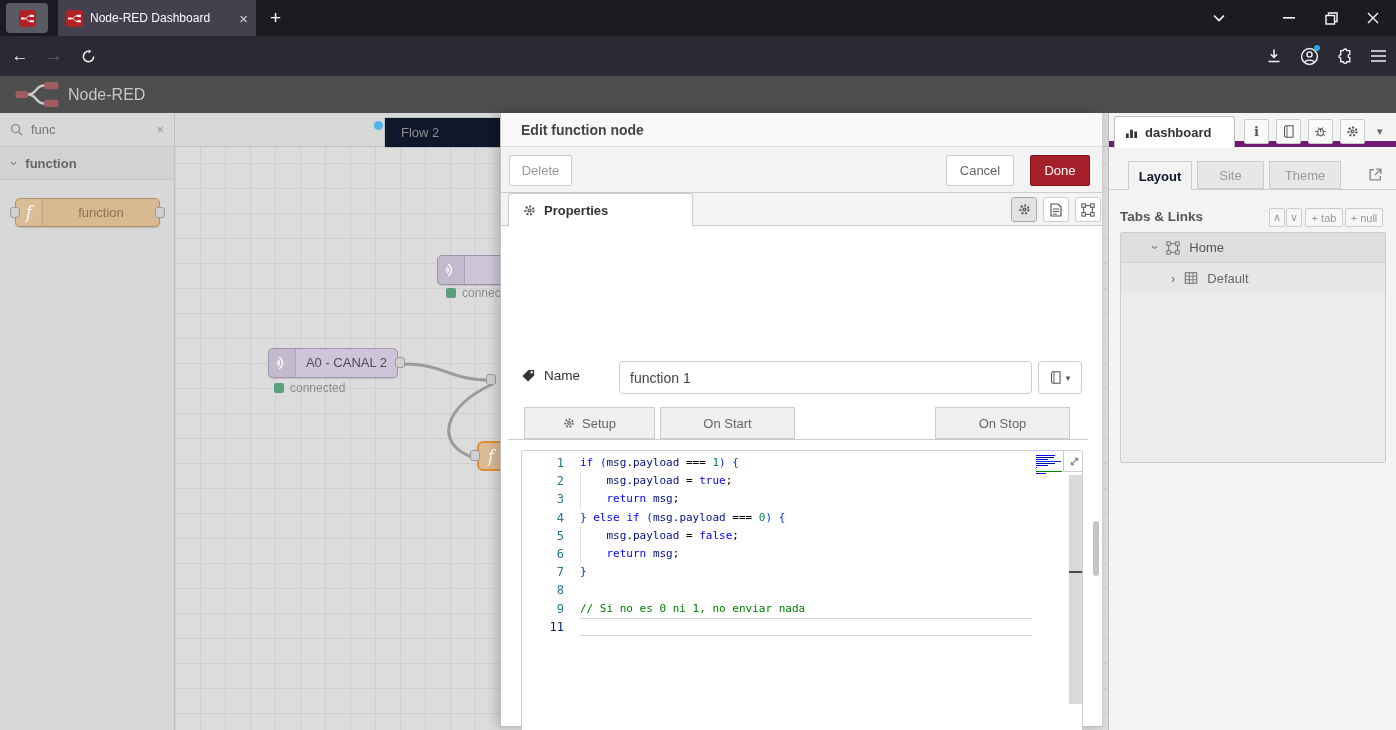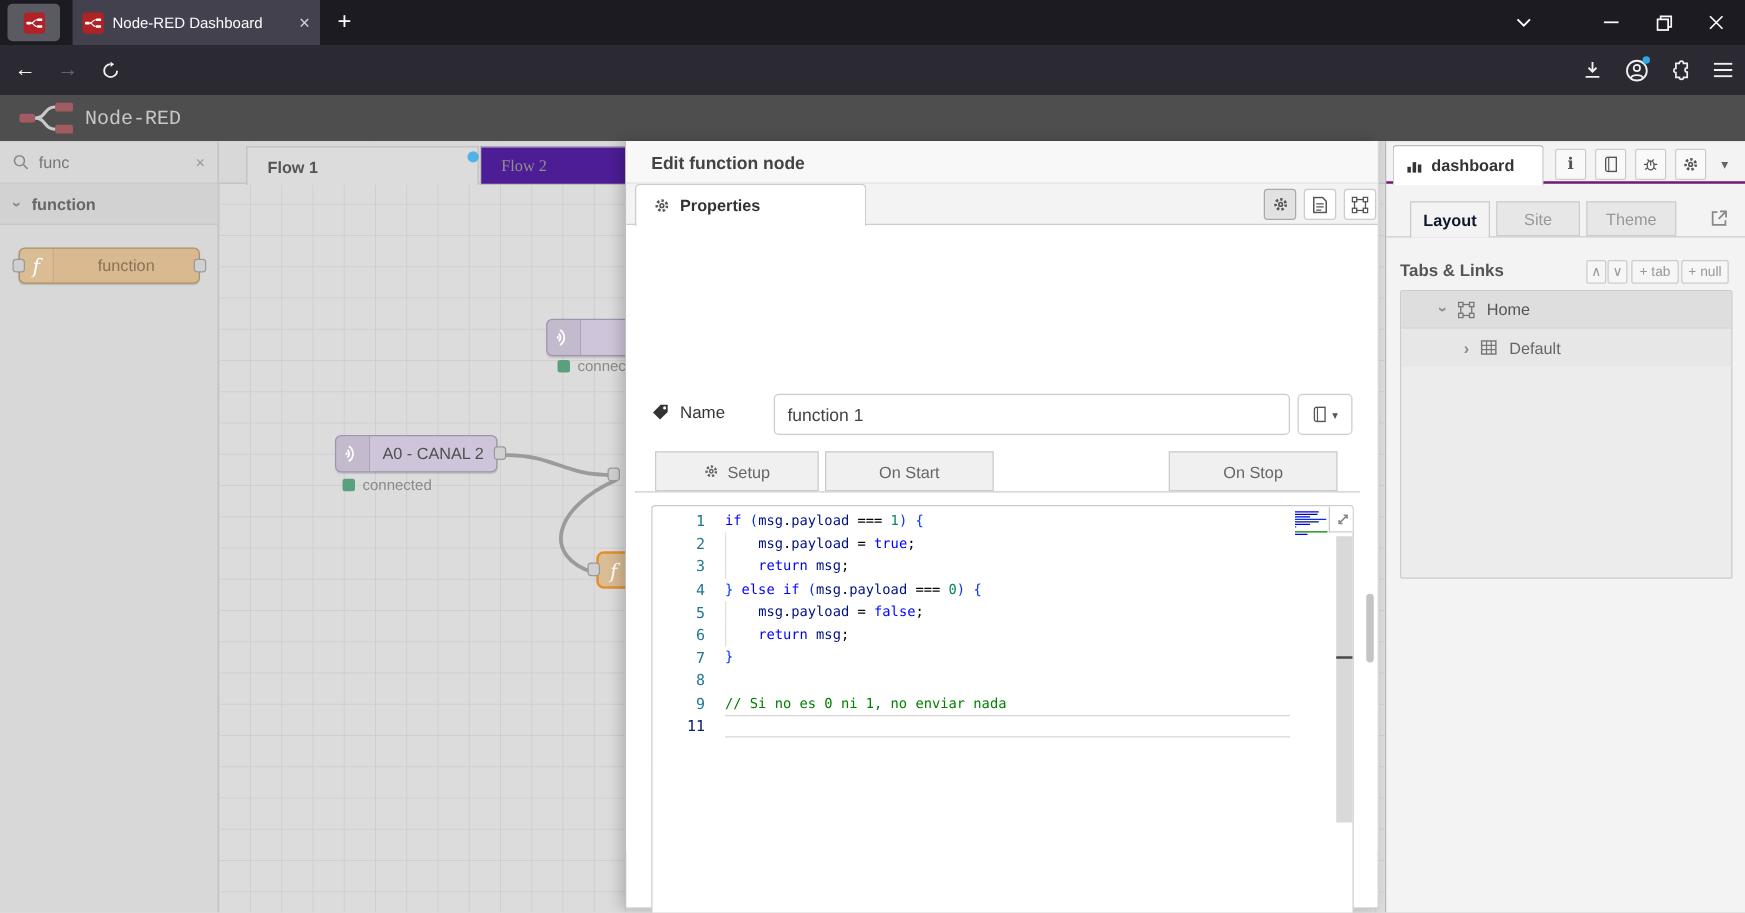--- a/index.html
+++ b/index.html
@@ -21,21 +21,21 @@
   .navbar { position:absolute; left:0; top:36px; width:100%; height:40px; background:#2b2a33; }
   .nav-ic { position:absolute; top:8px; width:24px; height:24px; display:flex; align-items:center; justify-content:center; color:#f0f0f4; font-size:17px; }
   .urlbar { position:absolute; left:210px; top:41px; width:940px; height:31px; background:#42414d; border-radius:4px; display:flex; align-items:center; padding-left:10px; }
   .sec-chip { margin-left:9px; height:23px; background:#5b5b66; border-radius:4px; display:flex; align-items:center; gap:6px; padding:0 9px 0 7px; }
   .sec-chip span { color:#fbfbfe; font-size:13px; }
   .url-text { margin-left:11px; font-size:13px; color:#b6b6bf; white-space:nowrap; }
   .url-text .host { color:#fbfbfe; font-weight:bold; }
   .urlbar-ic { position:absolute; top:7px; width:18px; height:18px; color:#d6d6de; }
 
   
-  .nr-header { position:absolute; left:0; top:76px; width:100%; height:37px; background:#4e4e4e; display:flex; align-items:center;font-family:Liberation Mono, monospace; }
+  .nr-header { position:absolute; left:0; top:76px; width:100%; height:37px; background:#4e4e4e; display:flex; align-items:center; }
   .nr-title { margin-left:9px; color:#c7c7c7; font-size:16px; font-weight:500; }
   .deploy-btn { position:absolute; left:1222px; top:81px; height:27px; display:flex; border-radius:3px; overflow:hidden; }
   .deploy-main { background:#9a4a50; display:flex; align-items:center; gap:7px; padding:0 10px; }
   .deploy-label { color:#ddc2c4; font-size:14px; }
   .deploy-caret { width:21px; background:#8d4348; border-left:1px solid #7c3b40; display:flex; align-items:center; justify-content:center; color:#d6b5b7; font-size:10px; }
   .hamburger { position:absolute; left:1360px; top:87px; width:26px; }
   .hamburger div { height:3px; background:#c9c9c9; border-radius:1px; margin-bottom:4px; }
 
   
   .palette { position:absolute; left:0; top:113px; width:175px; bottom:0; background:#d8d8d8; border-right:1px solid #c0c0c0; }
@@ -51,21 +51,21 @@
   .port { position:absolute; width:10px; height:11px; background:#d0d0d0; border:1px solid #9a9a9a; border-radius:3px; }
 
   
   .canvas { position:absolute; left:175px; top:113px; width:933px; bottom:0;
     background-color:#dcdcdc;
     background-image:linear-gradient(#cfcfcf 1px, transparent 1px), linear-gradient(90deg,#cfcfcf 1px, transparent 1px);
     background-size:25px 25px; }
   .flowtab-bar { position:absolute; left:0; top:0; width:100%; height:34px; background:#d8d8d8; border-bottom:1px solid #bfbfbf; }
   .flowtab { position:absolute; top:4px; height:31px; border:1px solid #bfbfbf; display:flex; align-items:center; padding-left:16px; font-size:13px; }
   .flowtab.active { background:#dcdcdc; border-bottom:none; color:#555; font-weight:bold; }
-  .flowtab.inactive { background:#4c1d95; color:#8f8f8f;font-family:Liberation Serif, serif; }
+  .flowtab.inactive { background:#0f172a; color:#8f8f8f; }
   .dirty-dot { position:absolute; width:9px; height:9px; border-radius:50%; }
   .flow-node { position:absolute; height:30px; background:#cfc5da; border:1px solid #9f93ad; border-radius:5px; display:flex; box-shadow:0 1px 1px rgba(0,0,0,.12); }
   .flow-node .node-iconzone { background:rgba(0,0,0,.05); }
   .flow-node-label { flex:1; text-align:center; line-height:28px; font-size:13px; color:#4f4f4f; white-space:nowrap; }
   .node-status { position:absolute; display:flex; align-items:center; gap:6px; font-size:12px; color:#8a8a8a; }
   .status-sq { width:10px; height:10px; border-radius:2px; }
   .func-node-edge { position:absolute; width:80px; height:30px; background:#d9b990; border:2px solid #e2902f; border-radius:6px; display:flex; }
 
   
   .tray { position:absolute; left:500px; top:113px; width:603px; height:614px; background:#fff; border-left:1px solid #bfbfbf; border-right:1px solid #cfcfcf; border-bottom:1px solid #bfbfbf; box-shadow:-4px 0 10px rgba(0,0,0,.18); z-index:10; }
@@ -99,21 +99,21 @@
   .tk-k{color:#0000ff} .tk-v{color:#001080} .tk-o{color:#000} .tk-n{color:#098658} .tk-c{color:#008000} .tk-b{color:#0431fa}
   .minimap { position:absolute; left:514px; top:4px; width:28px; height:26px; }
   .minimap div { height:1px; margin-bottom:1px; }
   .expand-btn { position:absolute; left:541px; top:0; width:21px; height:21px; border-left:1px solid #ccc; border-bottom:1px solid #ccc; background:#fff; display:flex; align-items:center; justify-content:center; color:#888; }
   .ed-scroll { position:absolute; left:547px; top:24px; width:14px; height:229px; background:#d9d9d9; }
   .ed-cursor-mark { position:absolute; left:547px; top:120px; width:14px; height:2px; background:#4a4a4a; }
   .tray-scroll { position:absolute; left:592px; top:295px; width:6px; height:55px; background:#c4c4c4; border-radius:3px; }
 
   
   .sidebar { position:absolute; left:1108px; top:113px; right:0; bottom:0; background:#f3f3f3; border-left:1px solid #bbb; z-index:5; }
-  .sb-header { height:34px; border-bottom:2px solid #701a75; position:relative; }
+  .sb-header { height:34px; border-bottom:6px solid #701a75; position:relative; }
   .sb-tab { position:absolute; left:5px; top:3px; width:121px; height:32px; background:#fff; border:1px solid #bbb; border-bottom:none; border-radius:3px 3px 0 0; display:flex; align-items:center; gap:7px; padding-left:10px; font-size:13px; font-weight:600; color:#333; z-index:2; }
   .sb-icbtn { position:absolute; top:6px; width:25px; height:25px; border:1px solid #ccc; border-radius:2px; background:#f9f9f9; display:flex; align-items:center; justify-content:center; color:#555; }
   .sb-caret { position:absolute; left:268px; top:12px; color:#666; font-size:11px; }
   .sb-tabs2 { position:absolute; left:0; top:48px; width:100%; height:29px; }
   .sb-tabs2 .underline { position:absolute; left:0; right:0; top:28px; height:1px; background:#ccc; }
   .sb2 { position:absolute; top:0; height:28px; border:1px solid #ccc; display:flex; align-items:center; justify-content:center; font-size:13px; }
   .sb2.active { height:29px; background:#f3f3f3; border-bottom:none; font-weight:bold; color:#0f172a; z-index:2; }
   .sb2.inactive { background:#e7e7e7; color:#999; }
   .sb-section { position:absolute; left:11px; top:96px; font-size:13.5px; font-weight:bold; color:#555; }
   .sb-minibtn { position:absolute; top:95px; height:19px; border:1px solid #ccc; border-radius:2px; background:#f6f6f6; color:#999; font-size:11px; display:flex; align-items:center; justify-content:center; }
@@ -271,23 +271,20 @@
     </div>
     <div class="hamburger">
         <div></div>
         <div></div>
         <div style="margin-bottom:0"></div>
       </div>
   </div>
 
   <div class="canvas">
     <div class="flowtab-bar">
-      <div class="flowtab active" style="left:22px; width:186px">
-        <span>Flow 1</span>
-      </div>
       <div class="flowtab inactive" style="left:209px; width:150px">
         <span>Flow 2</span>
       </div>
       <span class="dirty-dot" style="left:199px; top:8px; background:#4fb2e8"></span>
     </div>
 
     <svg style="position:absolute; left:0; top:0; width:100%; height:100%; pointer-events:none">
       <path d="M 229 251 C 270 251 273 267 316 267" fill="none" stroke="#9b9b9b" stroke-width="3"></path>
       <path d="M 318 271 C 268 293 258 332 300 345" fill="none" stroke="#9b9b9b" stroke-width="3"></path>
     </svg>
@@ -348,20 +345,25 @@
         </div>
       <span class="pal-node-label">function</span>
       <span class="port" style="left:-6px; top:8px"></span>
       <span class="port" style="right:-6px; left:auto; top:8px"></span>
     </div>
   </div>
 
   <div class="tray">
     <div class="tray-header">
       <span class="tray-title">Edit function node</span>
+    </div>
+    <div class="tray-toolbar">
+      <div class="btn" style="left:8px; width:63px; color:#999">Delete</div>
+      <div class="btn" style="left:445px; width:68px; color:#666">Cancel</div>
+      <div class="btn btn-red" style="left:529px; width:60px">Done</div>
     </div>
     <div class="props-row">
       <div class="props-tab">
         <svg width="13" height="13" viewBox="0 0 16 16">
             <circle cx="8" cy="8" r="5" fill="none" stroke="#555" stroke-width="2.6" stroke-dasharray="2.4 2.1"></circle>
             <circle cx="8" cy="8" r="1.8" fill="none" stroke="#555" stroke-width="1.6"></circle>
           </svg>
         <span>Properties</span>
       </div>
       <div class="mini-btn pressed" style="left:510px">

